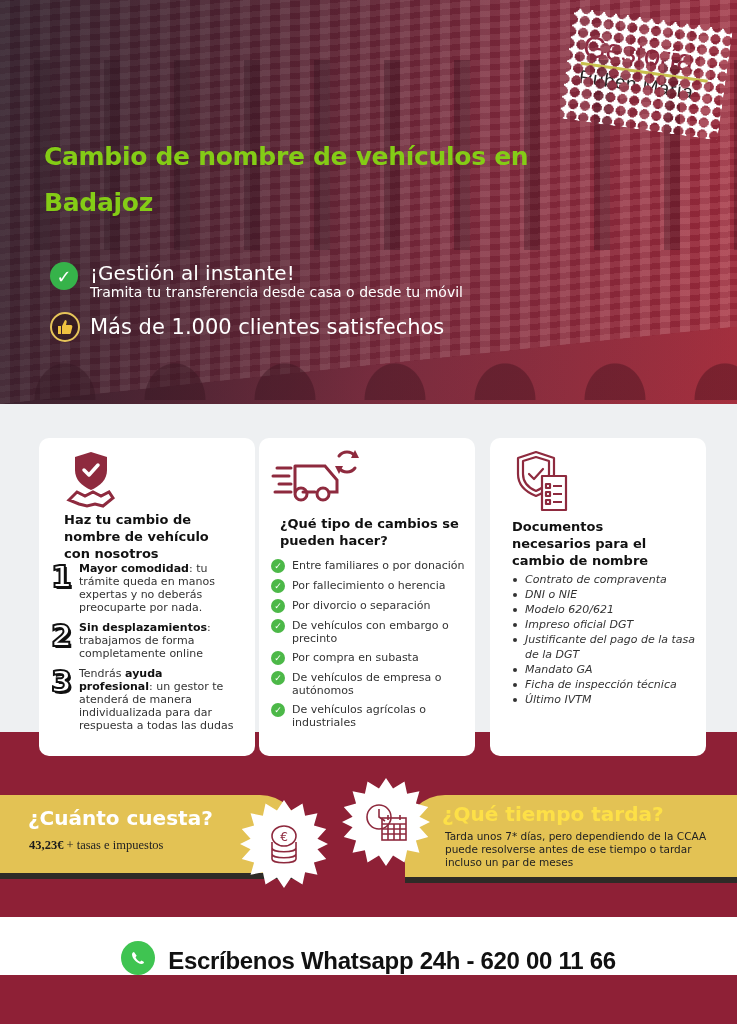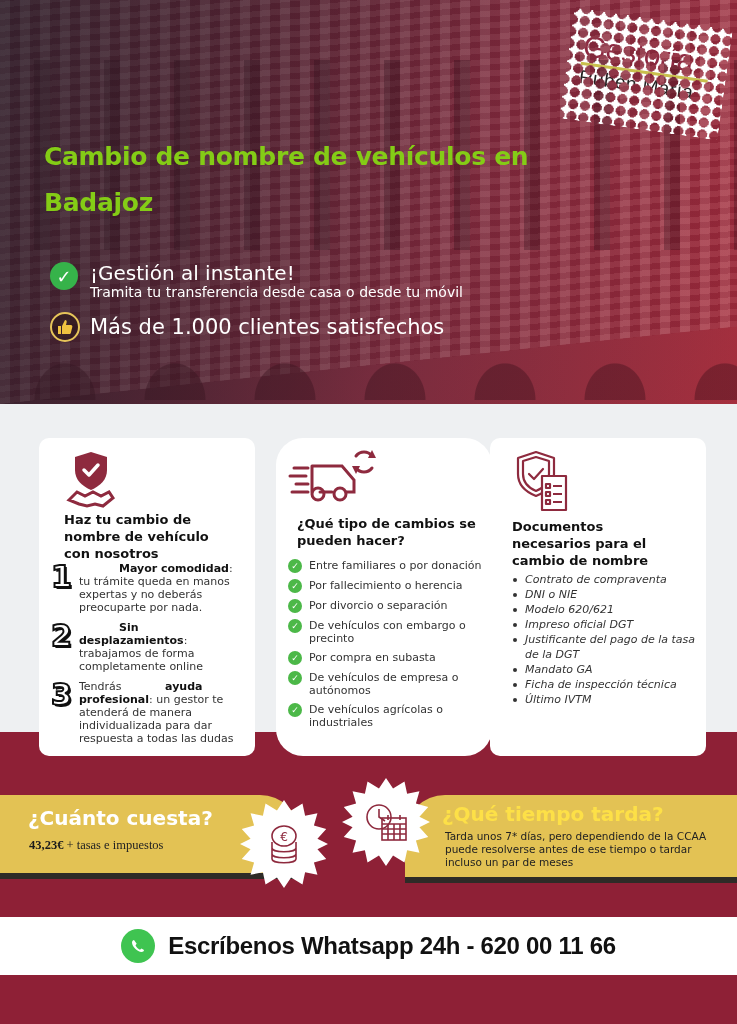--- a/index.html
+++ b/index.html
@@ -40,33 +40,33 @@
   .ico-thumb { width: 30px; height: 30px; border-radius: 50%; border: 2px solid #e6c55a; background: rgba(40,20,20,.55);
     display: flex; align-items: center; justify-content: center; font-size: 14px; color: #f0c340; margin-right: 10px; }
   .feat-title { font-size: 20px; line-height: 22px; }
   .feat-sub { font-size: 14px; line-height: 17px; }
   .feat2 .feat-title { font-size: 21px; line-height: 30px; }
 
   
   .grey { position: absolute; left: 0; top: 404px; width: 737px; height: 328px; background: #eef0f2; }
 
   .card { position: absolute; top: 438px; width: 216px; height: 318px; background: #fff; border-radius: 10px; }
-  .c1 { left: 39px; } .c2 { left: 276px; border-radius: 27px; } .c3 { left: 490px; }
+  .c1 { left: 39px; } .c2 { left: 259px; } .c3 { left: 490px; }
   .card-icon { position: absolute; }
   .card-title { position: absolute; font-weight: bold; font-size: 13px; line-height: 17px; color: #111; }
   .c1 .card-title { left: 25px; top: 73px; width: 175px; }
   .c2 .card-title { left: 21px; top: 77px; width: 190px; }
   .c3 .card-title { left: 22px; top: 80px; width: 170px; }
 
   .num-list { position: absolute; left: 12px; top: 124px; width: 200px; }
   .num-item { display: flex; margin-bottom: 7px; }
   .num { font-size: 30px; font-weight: bold; color: #fff; width: 28px; line-height: 30px;
     -webkit-text-stroke: 2px #111; text-shadow: 2px 2px 0 #111; font-family: "DejaVu Sans", sans-serif; }
   .num-text { font-size: 11px; line-height: 13px; color: #333; width: 158px; }
-  .num-text b { color: #111; margin-left: 40px; }
+  .num-text b { color: #111; }
 
   .check-list { position: absolute; left: 12px; top: 121px; width: 200px; list-style: none; }
   .check-list li { display: flex; align-items: flex-start; font-size: 11px; line-height: 13px; color: #333; margin-bottom: 6px; }
   .gchk { width: 14px; height: 14px; border-radius: 50%; background: #4cb848; color: #fff; font-size: 9px; font-weight: bold;
     display: flex; align-items: center; justify-content: center; margin-right: 7px; flex-shrink: 0; margin-top: 0px; }
 
   .doc-list { position: absolute; left: 22px; top: 134px; width: 185px; list-style: none; }
   .doc-list li { font-size: 11px; line-height: 15px; color: #333; padding-left: 13px; position: relative; font-style: italic; }
   .doc-list li::before { content: ""; position: absolute; left: 1px; top: 6px; width: 4px; height: 4px; border-radius: 50%; background: #333; }
 
@@ -82,21 +82,21 @@
   .b2 { left: 342px; top: 778px; }
   .burst-icon { position: absolute; left: 22px; top: 22px; width: 44px; height: 44px; }
 
   .time-band { position: absolute; left: 405px; top: 795px; width: 332px; height: 82px;
     background: #e3c254; border-radius: 40px 0 0 0; box-shadow: 0 6px 0 #2e2b27; }
   .time-title { position: absolute; left: 442px; top: 802px; font-size: 20px; font-weight: bold; color: #fde047; }
   .time-text { position: absolute; left: 445px; top: 830px; width: 280px; font-size: 10.5px; line-height: 13px; color: #222; }
 
   
   .wa-bar { position: absolute; left: 0; top: 917px; width: 737px; height: 58px; background: #fff;
-    display: flex; align-items: center; justify-content: center; }
+    display: flex; align-items: flex-end; justify-content: center; }
   .wa-icon { width: 34px; height: 34px; border-radius: 50%; background: #3fc451; display: flex; align-items: center;
     justify-content: center; margin-right: 13px; position: relative; }
   .wa-text { font-family: "Liberation Sans", sans-serif; font-weight: bold; font-size: 24px; color: #111; letter-spacing: -0.3px; }
 </style>
 </head>
 <body>
 
 <section class="hero">
   <div class="facade"></div>
   <div class="windows"></div>

